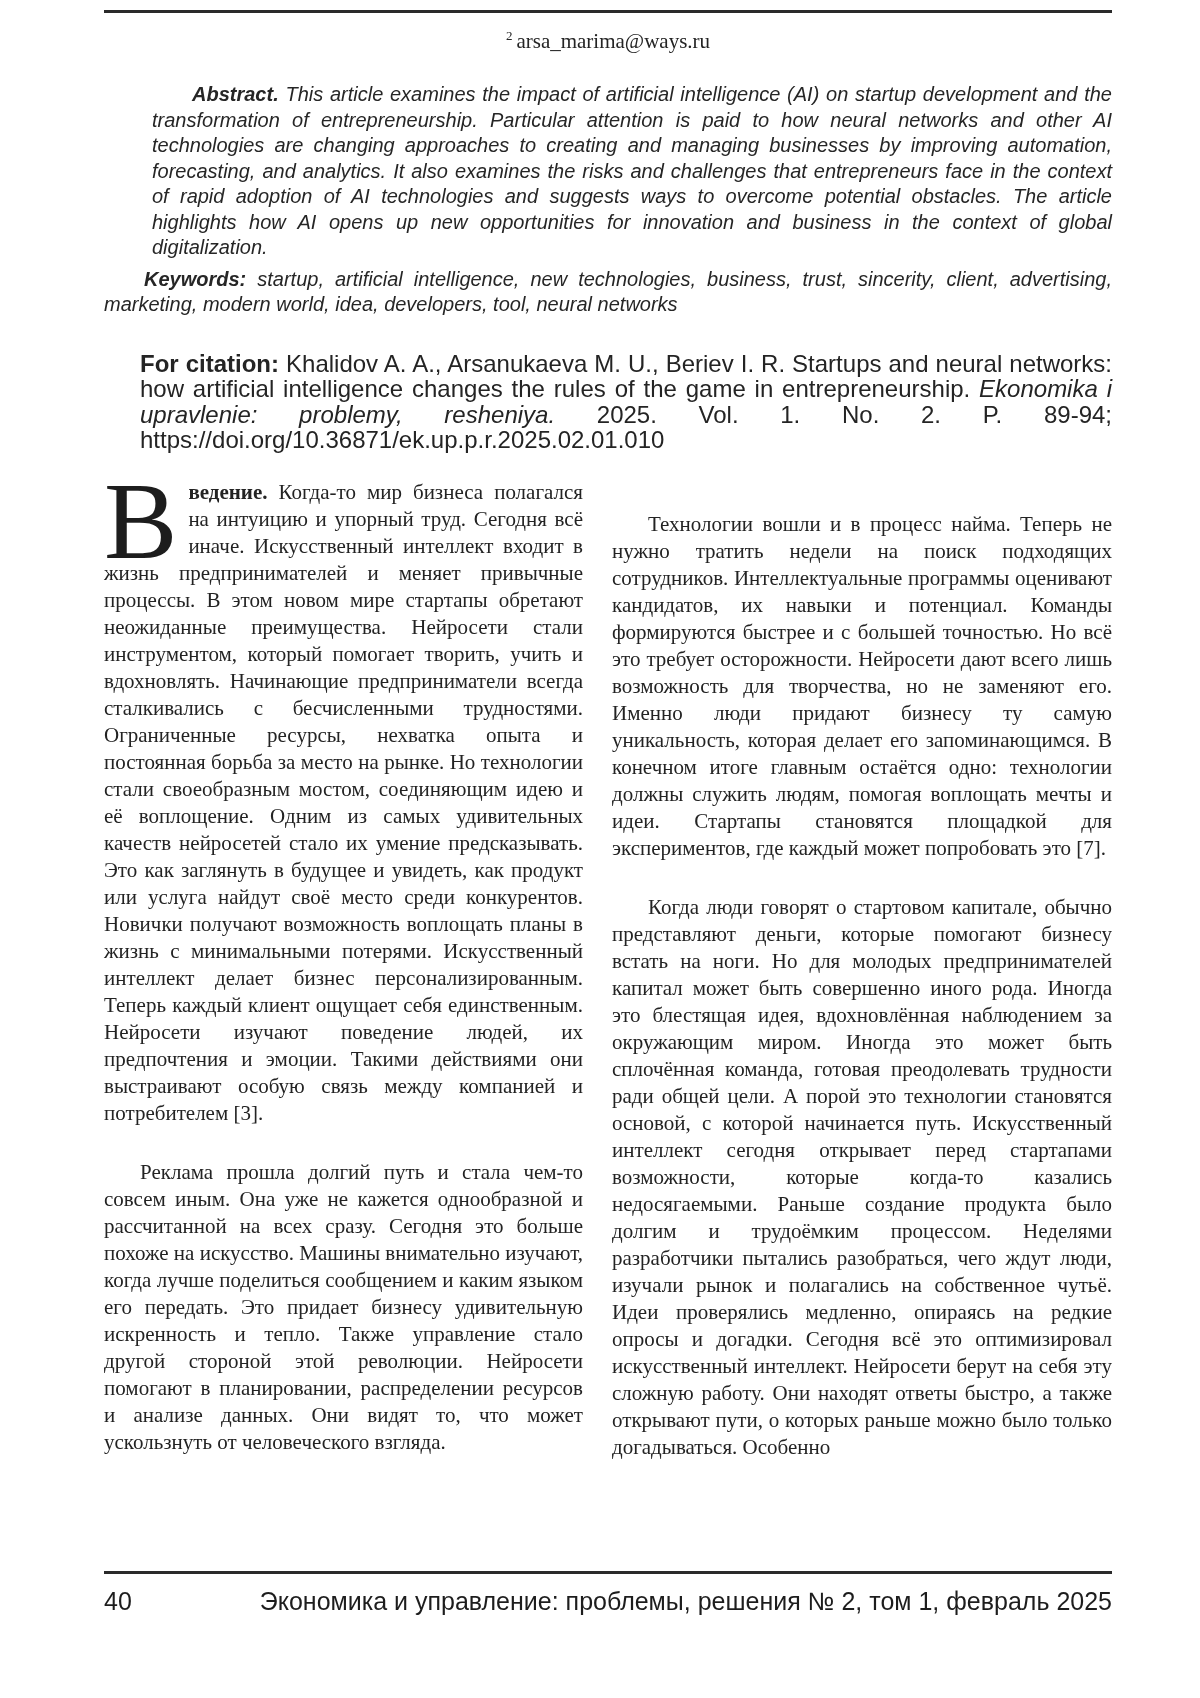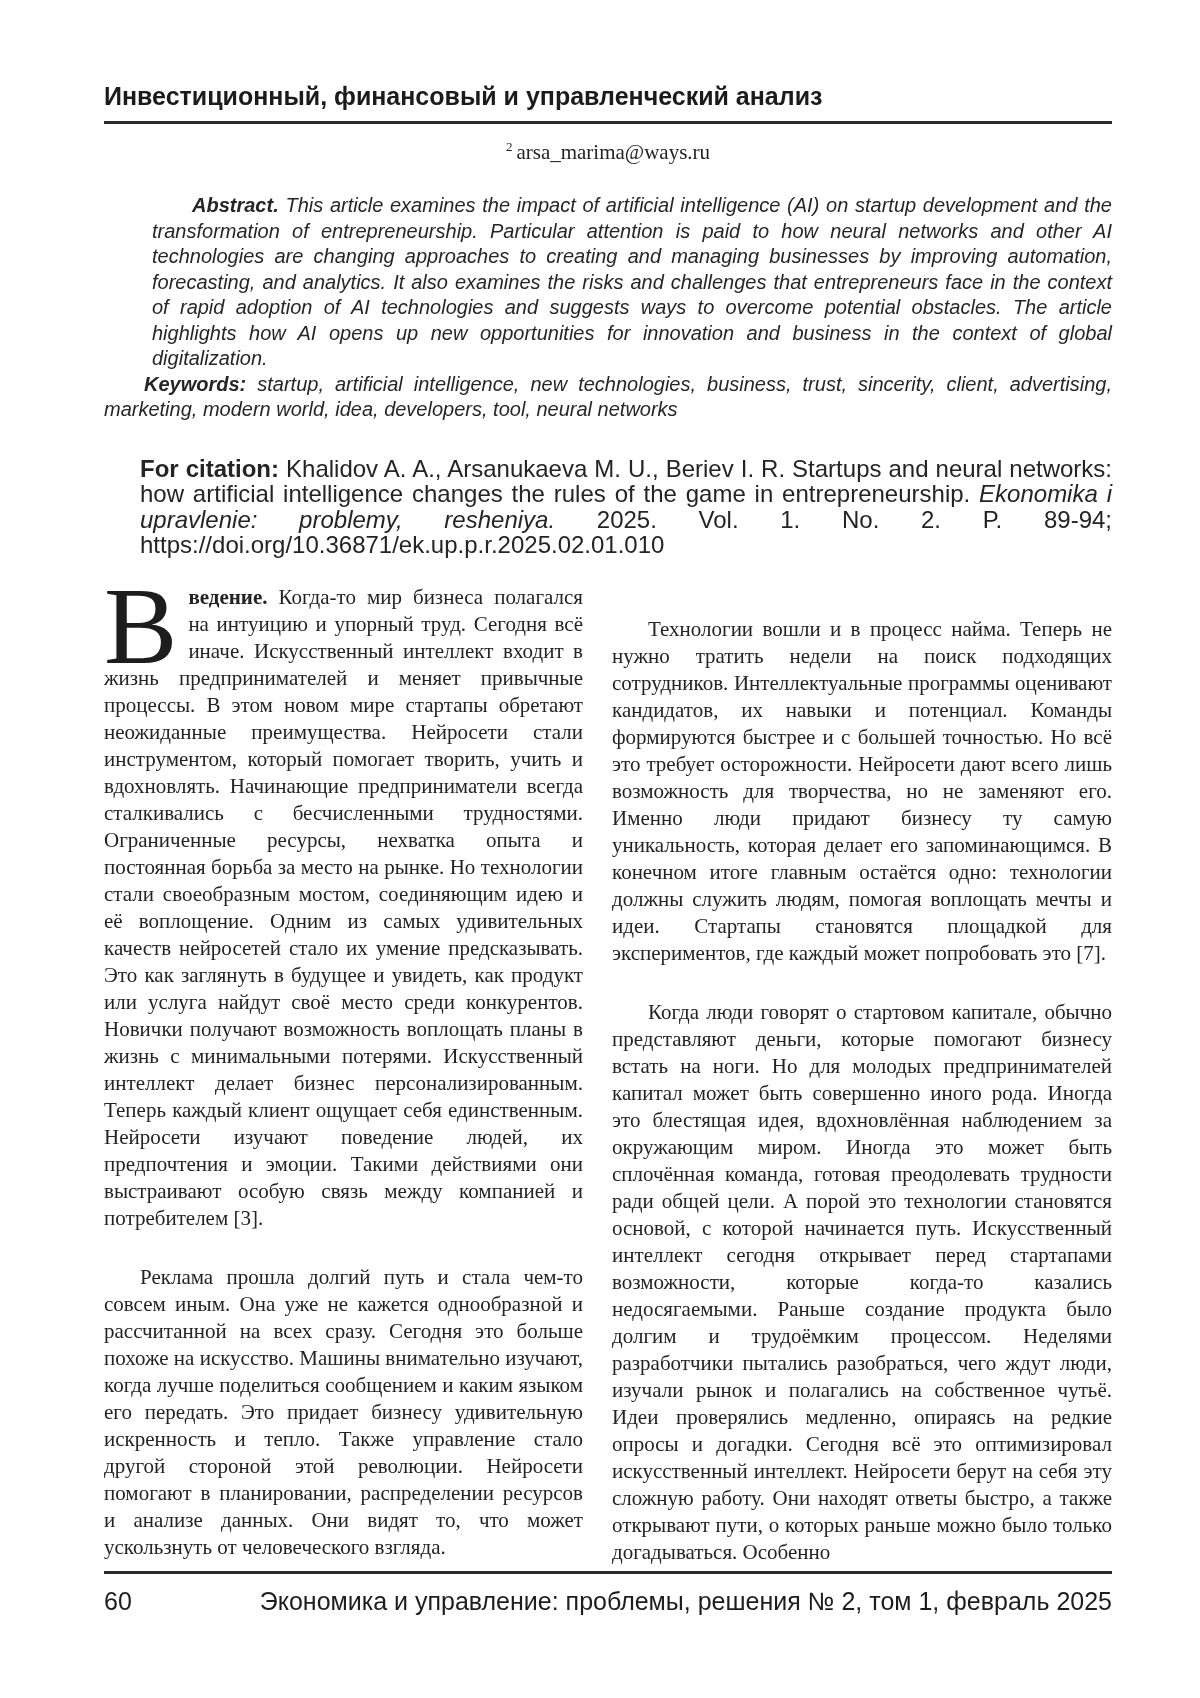--- a/index.html
+++ b/index.html
@@ -52,21 +52,21 @@
   .abstract, .keywords {
     margin: 0;
     font-family: "Liberation Sans", sans-serif;
     font-style: italic;
     font-size: 20px;
     line-height: 25.5px;
     text-align: justify;
     color: #262626;
   }
   .abstract { margin-top: 27px; text-indent: 40px; margin-left: 48px; }
-  .keywords { text-indent: 40px; }
+  .keywords { margin-top: 6px; text-indent: 40px; }
   .abstract .lbl, .keywords .lbl { font-weight: bold; }
   
   .citation {
     margin: 33px 0 0 36px;
     font-family: "Liberation Sans", sans-serif;
     font-size: 24px;
     line-height: 25.5px;
     text-align: justify;
     color: #242424;
   }
@@ -116,21 +116,20 @@
     font-size: 25px;
     color: #1d1d1d;
   }
 </style>
 </head>
 <body>
 
 <div class="sheet">
   <div class="content">
 
-    <div class="running-head">Инвестиционный, финансовый и управленческий анализ</div>
     <div class="head-rule"></div>
 
     <div class="emails">
       <div class="email-line"><sup>2</sup><span>arsa_marima@ways.ru</span></div>
     </div>
 
     <p class="abstract" lang="en"><span class="lbl">Abstract.</span><span> This article examines the impact of artificial intelligence (AI) on startup development and the transformation of entrepreneurship. Particular attention is paid to how neural networks and other AI technologies are changing approaches to creating and managing businesses by improving automation, forecasting, and analytics. It also examines the risks and challenges that entrepreneurs face in the context of rapid adoption of AI technologies and suggests ways to overcome potential obstacles. The article highlights how AI opens up new opportunities for innovation and business in the context of global digitalization.</span></p>
 
     <p class="keywords" lang="en"><span class="lbl">Keywords:</span><span> startup, artificial intelligence, new technologies, business, trust, sincerity, client, advertising, marketing, modern world, idea, developers, tool, neural networks</span></p>
 
@@ -143,16 +142,16 @@
       </div>
       <div class="col right">
         <p class="indent">Технологии вошли и в процесс найма. Теперь не нужно тратить недели на поиск подходящих сотрудников. Интеллектуальные программы оценивают кандидатов, их навыки и потенциал. Команды формируются быстрее и с большей точностью. Но всё это требует осторожности. Нейросети дают всего лишь возможность для творчества, но не заменяют его. Именно люди придают бизнесу ту самую уникальность, которая делает его запоминающимся. В конечном итоге главным остаётся одно: технологии должны служить людям, помогая воплощать мечты и идеи. Стартапы становятся площадкой для экспериментов, где каждый может попробовать это [7].</p>
         <p class="indent">Когда люди говорят о стартовом капитале, обычно представляют деньги, которые помогают бизнесу встать на ноги. Но для молодых предпринимателей капитал может быть совершенно иного рода. Иногда это блестящая идея, вдохновлённая наблюдением за окружающим миром. Иногда это может быть сплочённая команда, готовая преодолевать трудности ради общей цели. А порой это технологии становятся основой, с которой начинается путь. Искусственный интеллект сегодня открывает перед стартапами возможности, которые когда-то казались недосягаемыми. Раньше создание продукта было долгим и трудоёмким процессом. Неделями разработчики пытались разобраться, чего ждут люди, изучали рынок и полагались на собственное чутьё. Идеи проверялись медленно, опираясь на редкие опросы и догадки. Сегодня всё это оптимизировал искусственный интеллект. Нейросети берут на себя эту сложную работу. Они находят ответы быстро, а также открывают пути, о которых раньше можно было только догадываться. Особенно</p>
       </div>
     </div>
 
   </div>
 
   <div class="footer">
-    <span class="pagenum">60</span>
+    <span class="pagenum">40</span>
     <span class="journal">Экономика и управление: проблемы, решения № 2, том 1, февраль 2025</span>
   </div>
 </div>
 
 </body></html>

